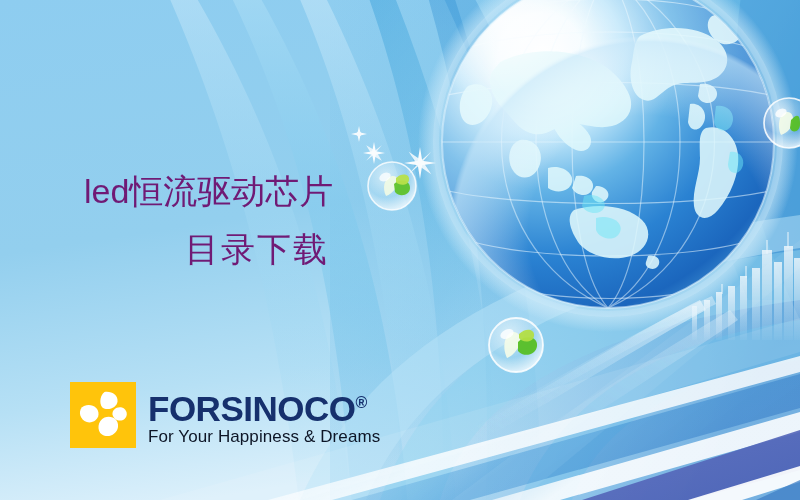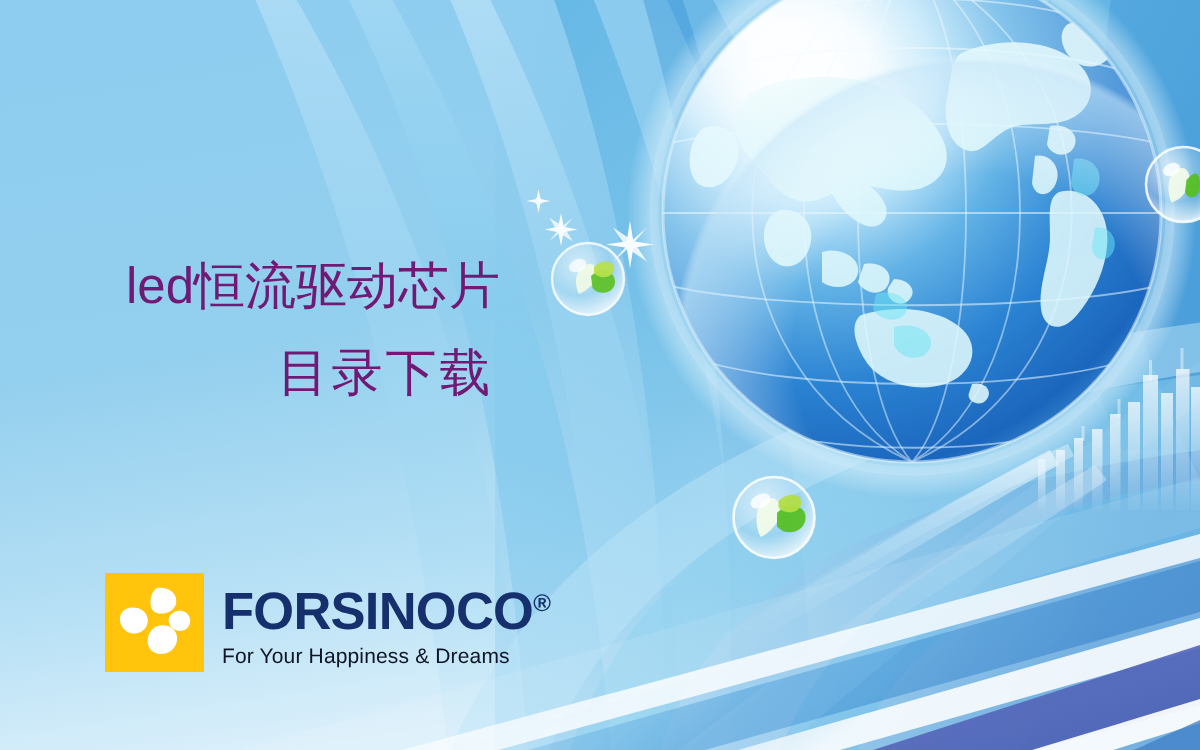--- a/index.html
+++ b/index.html
@@ -81,21 +81,21 @@
     line-height: 36px;
     white-space: nowrap;
     font-family: "Liberation Sans", sans-serif;
   }
   #logo-wordmark .reg {
     font-size: 16px;
     vertical-align: super;
     letter-spacing: 0;
   }
   #logo-tagline {
-    font-size: 14px;
+    font-size: 17px;
     color: #0d1526;
     line-height: 20px;
     margin-top: 1px;
     white-space: nowrap;
     letter-spacing: 0.1px;
     font-family: "Liberation Sans", sans-serif;
   }
 </style>
 </head>
 <body>

